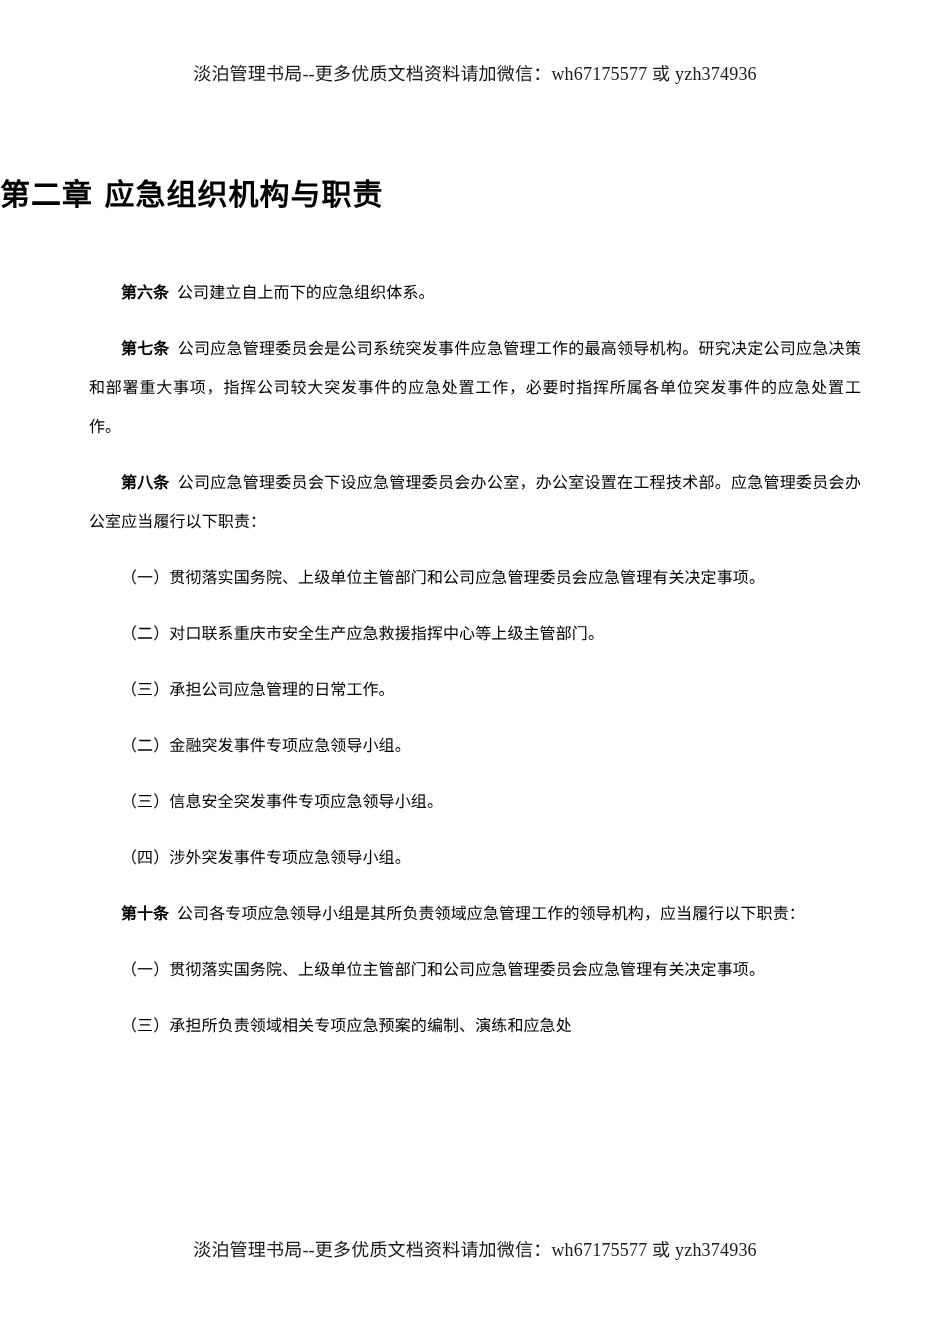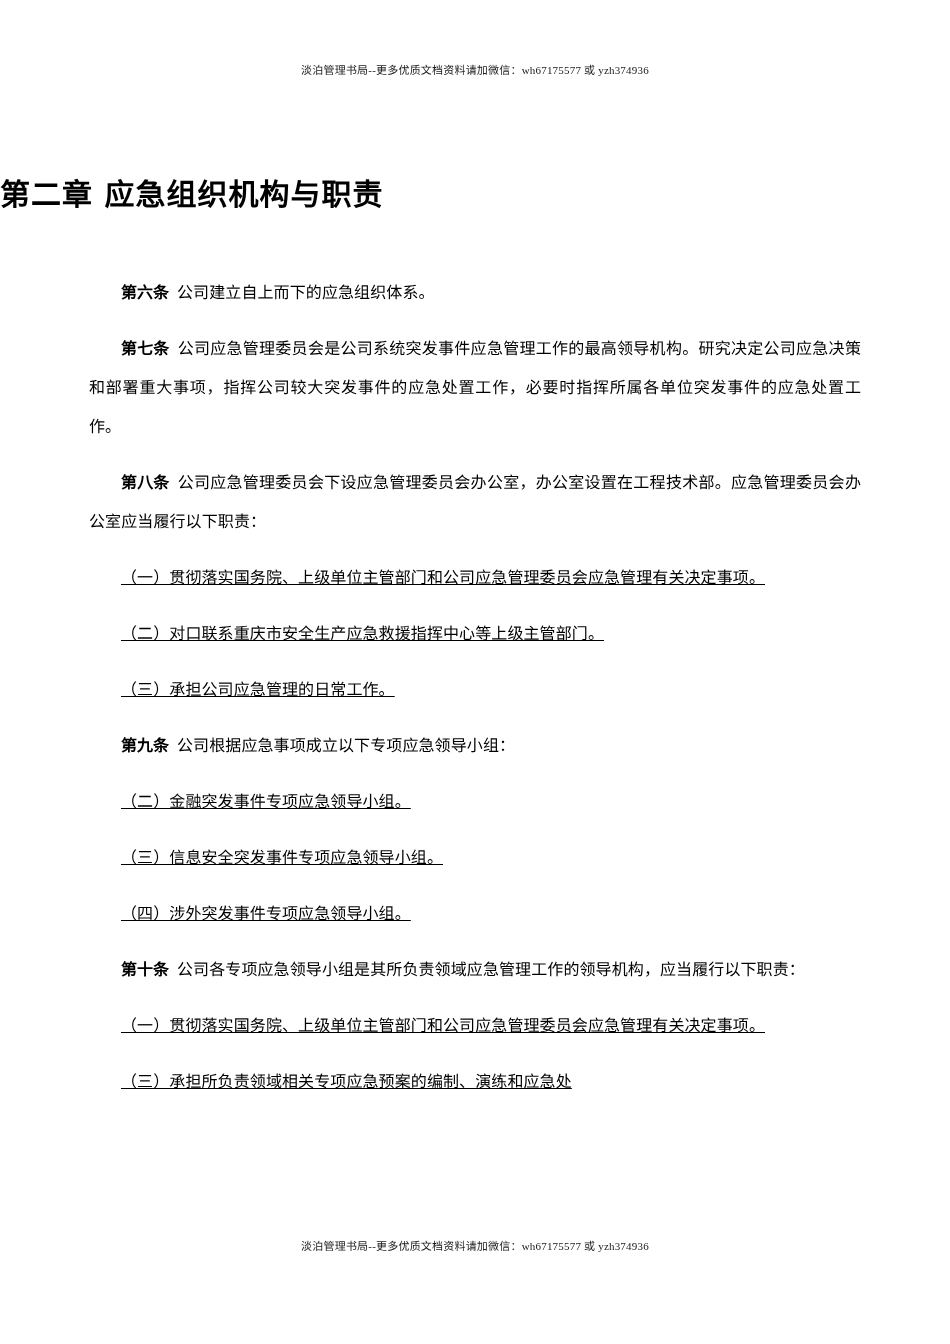--- a/index.html
+++ b/index.html
@@ -23,21 +23,21 @@
     box-sizing: border-box;
   }
 
   
   .running-head {
     position: absolute;
     left: 0;
     right: 0;
     text-align: center;
     font-family: "Liberation Serif", "DejaVu Serif", serif;
-    font-size: 11px;
+    font-size: 18px;
     line-height: 1.2;
     letter-spacing: 0.2px;
     color: #1a1a1a;
     white-space: nowrap;
   }
   .running-head.top { top: 64px; }
   .running-head.bottom { top: 1240px; }
 
   
   .chapter-title {
@@ -79,40 +79,38 @@
     letter-spacing: 0;
   }
   p.para .gap {
     display: inline-block;
     width: 0.5em;
   }
 
   
   p.clause {
     text-indent: 2em;
-    text-decoration: underline;
   }
 </style>
 </head>
 <body>
 
 <div class="page">
 
   <div class="running-head top">淡泊管理书局--更多优质文档资料请加微信：wh67175577 或 yzh374936</div>
 
   <h1 class="chapter-title">第二章 应急组织机构与职责</h1>
 
   <div class="body-block" id="body-block">
       <p class="para"><span class="article-label">第六条</span><span class="gap"></span><span>公司建立自上而下的应急组织体系。</span></p>
       <p class="para"><span class="article-label">第七条</span><span class="gap"></span><span>公司应急管理委员会是公司系统突发事件应急管理工作的最高领导机构。研究决定公司应急决策和部署重大事项，指挥公司较大突发事件的应急处置工作，必要时指挥所属各单位突发事件的应急处置工作。</span></p>
       <p class="para"><span class="article-label">第八条</span><span class="gap"></span><span>公司应急管理委员会下设应急管理委员会办公室，办公室设置在工程技术部。应急管理委员会办公室应当履行以下职责：</span></p>
       <p class="para clause"><span>（一）贯彻落实国务院、上级单位主管部门和公司应急管理委员会应急管理有关决定事项。</span></p>
       <p class="para clause"><span>（二）对口联系重庆市安全生产应急救援指挥中心等上级主管部门。</span></p>
       <p class="para clause"><span>（三）承担公司应急管理的日常工作。</span></p>
-      <p class="para"><span class="article-label">第九条</span><span class="gap"></span><span>公司根据应急事项成立以下专项应急领导小组：</span></p>
       <p class="para clause"><span>（二）金融突发事件专项应急领导小组。</span></p>
       <p class="para clause"><span>（三）信息安全突发事件专项应急领导小组。</span></p>
       <p class="para clause"><span>（四）涉外突发事件专项应急领导小组。</span></p>
       <p class="para"><span class="article-label">第十条</span><span class="gap"></span><span>公司各专项应急领导小组是其所负责领域应急管理工作的领导机构，应当履行以下职责：</span></p>
       <p class="para clause"><span>（一）贯彻落实国务院、上级单位主管部门和公司应急管理委员会应急管理有关决定事项。</span></p>
       <p class="para clause"><span>（三）承担所负责领域相关专项应急预案的编制、演练和应急处</span></p>
     </div>
 
   <div class="running-head bottom">淡泊管理书局--更多优质文档资料请加微信：wh67175577 或 yzh374936</div>
 

